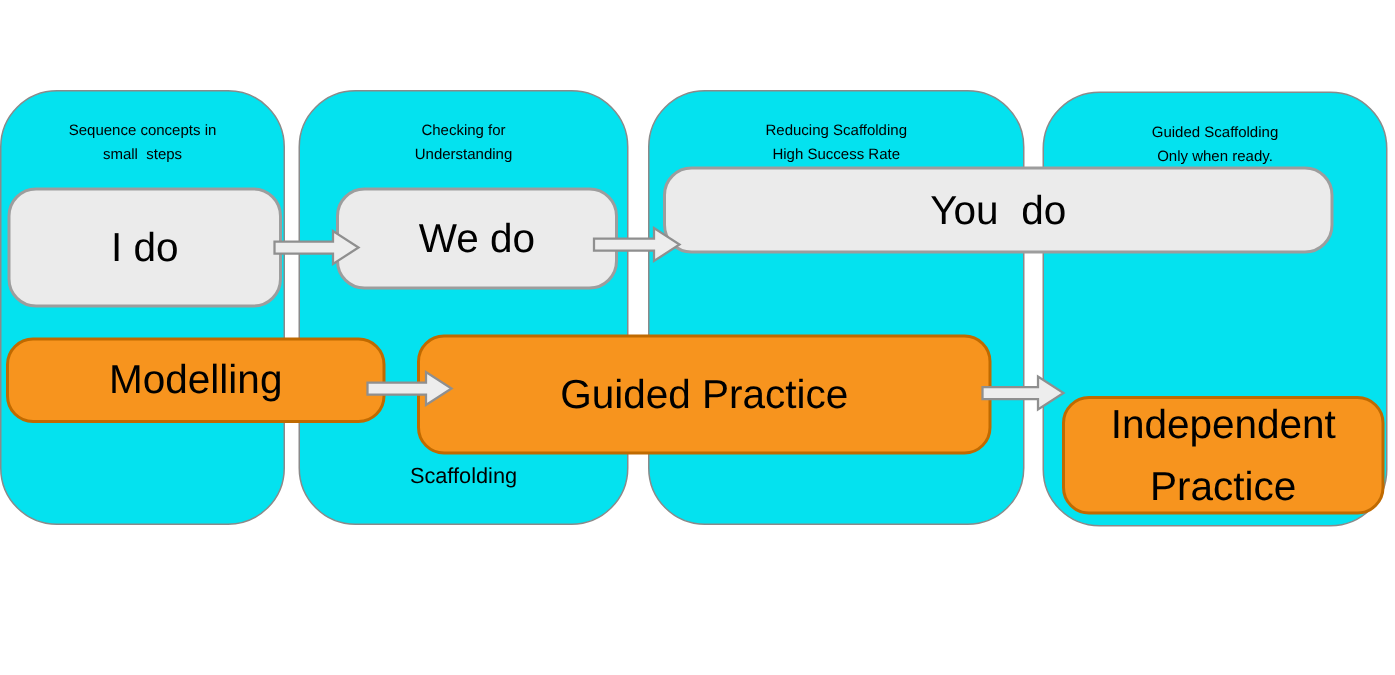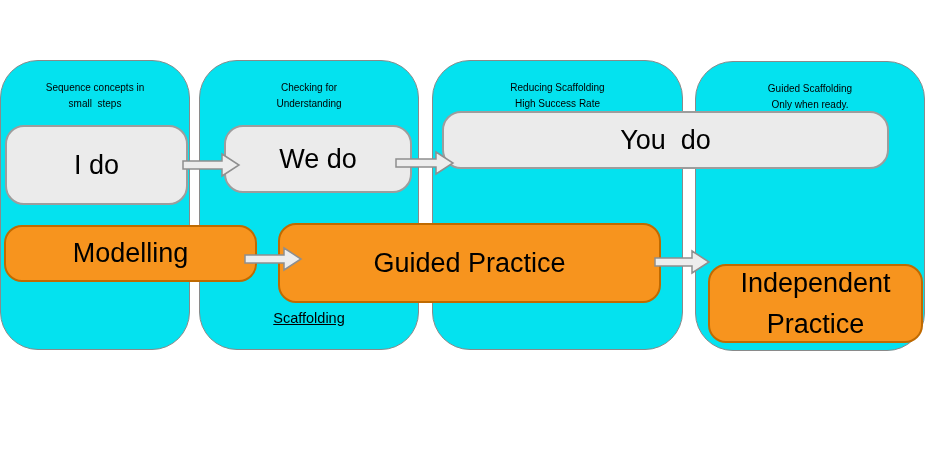--- a/index.html
+++ b/index.html
@@ -20,21 +20,21 @@
   .panel-2{left:199px;width:220px;}
   .panel-3{left:432px;width:251px;}
   .panel-4{left:695px;top:61px;width:230px;}
   .panel-header{
     position:absolute;top:19px;left:4px;right:4px;
     text-align:center;font-size:10px;line-height:16px;
     white-space:pre-wrap;
   }
   .panel-footer{
     position:absolute;left:0;right:0;bottom:23px;
-    text-align:center;font-size:14.5px;text-decoration:underline;
+    text-align:center;font-size:14.5px;
   }
   
   .do-box{
     position:absolute;
     background:var(--do_box_bg);
     border:2px solid var(--do_box_border);
     border-radius:19px;box-sizing:border-box;
     display:flex;align-items:center;justify-content:center;
     font-size:27px;white-space:pre-wrap;z-index:2;
   }

